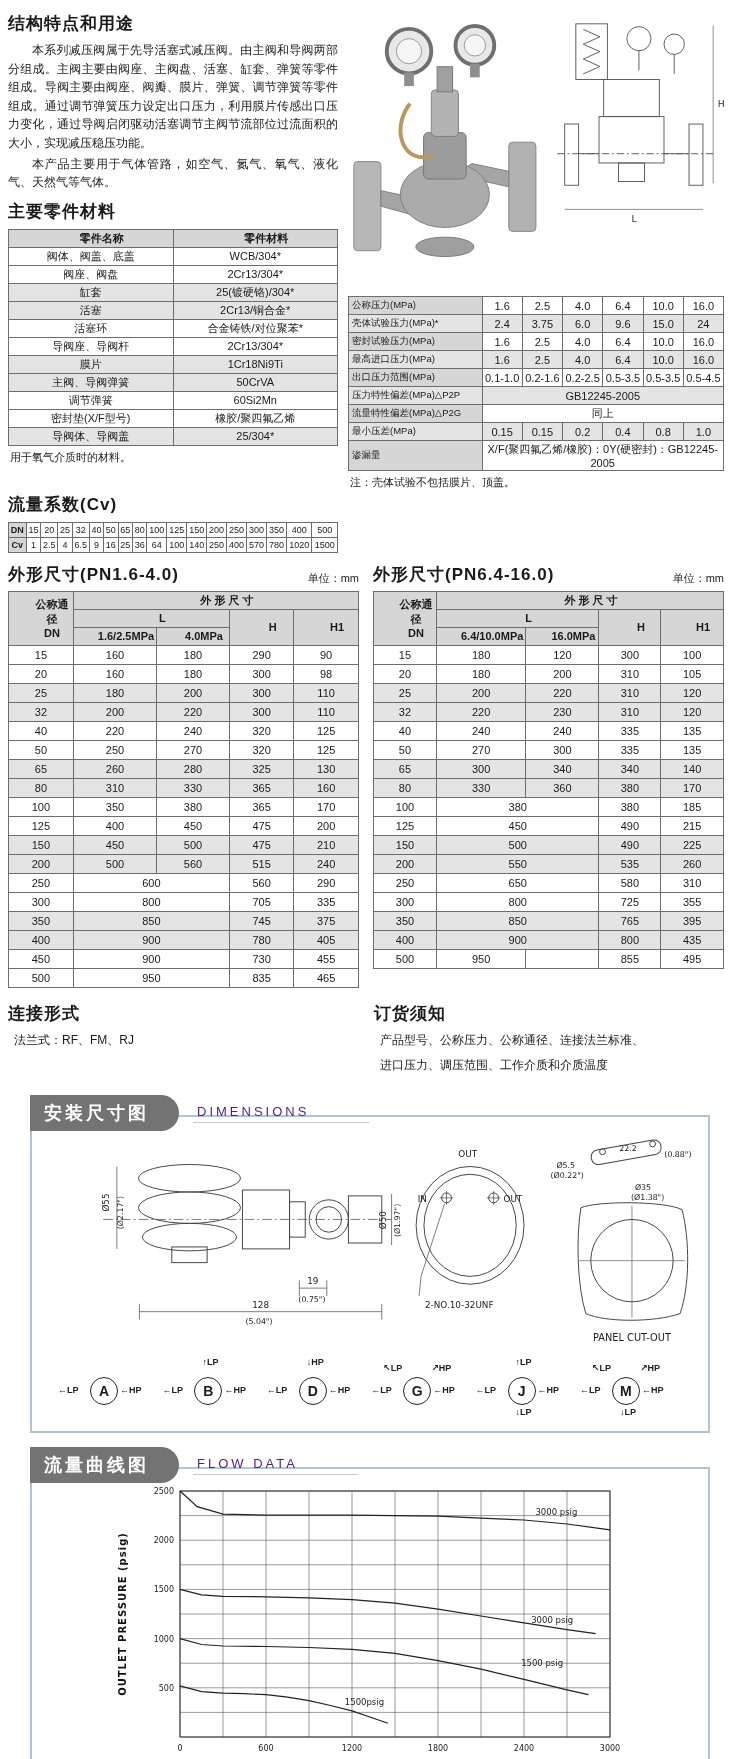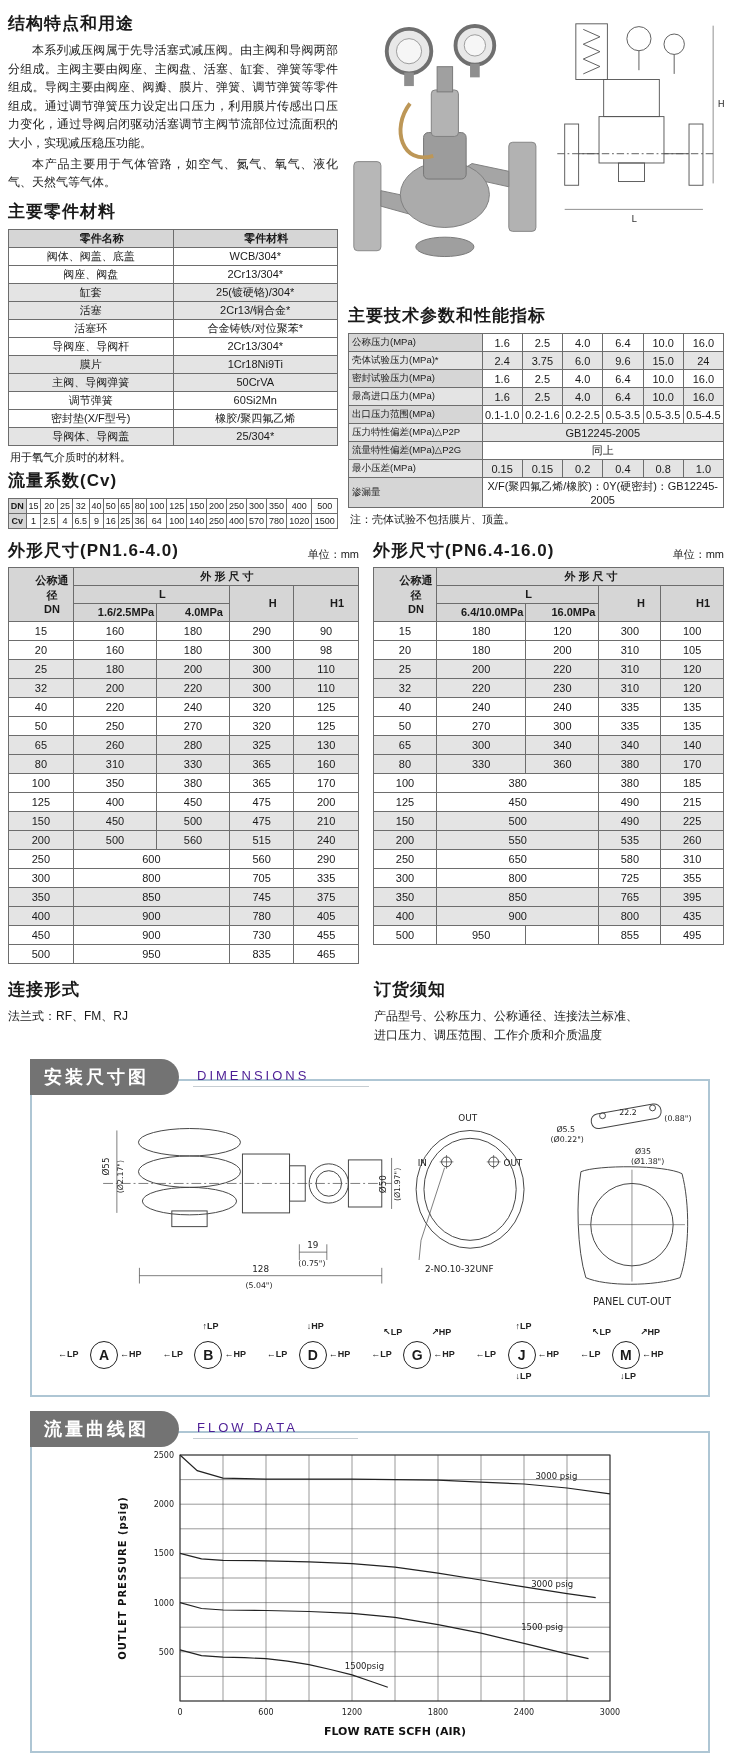--- a/index.html
+++ b/index.html
@@ -27,21 +27,21 @@
   .dims-row{display:flex;gap:14px;margin-top:4px;}
   .dims-col{flex:1;min-width:0;}
   .dims-head{display:flex;justify-content:space-between;align-items:flex-end;margin:6px 0 5px 0;}
   .dims-head .unit{font-size:11px;}
   .dims th{font-size:11px;}
   .dims .dn{white-space:pre-line;}
   .dims td{height:16px;}
   
   .two-note{display:flex;gap:16px;margin-top:6px;}
   .two-note>div{flex:1;}
-  .two-note .line{font-size:12px;line-height:1.6;margin:0;}
+  .two-note .line{font-size:12px;line-height:1.6;margin:6px;}
   
   .banner-sec{margin:14px 14px 0 22px;position:relative;}
   .banner-wrap{position:relative;z-index:2;display:flex;align-items:center;}
   .banner{background:#737373;color:#fff;font-size:18px;font-weight:bold;letter-spacing:3px;padding:6px 30px 6px 14px;border-radius:0 24px 24px 0;}
   .banner-en{color:#4c1d95;font-size:13px;letter-spacing:3px;margin-left:14px;border-bottom:1px solid #c6cdd2;padding:0 60px 3px 4px;}
   .banner-box{border:2px solid #aec6d4;margin-top:-16px;padding:22px 6px 6px 6px;background:#fff;}
   svg text{font-family:"DejaVu Sans",sans-serif;}
   .ports{display:flex;justify-content:space-between;padding:4px 28px 2px 18px;}
   .port{position:relative;width:96px;height:68px;}
   .port .circ{position:absolute;left:34px;top:22px;width:26px;height:26px;border:1.5px solid #222;border-radius:50%;text-align:center;line-height:26px;font-weight:bold;font-size:14px;}
@@ -117,21 +117,21 @@
               <td>橡胶/聚四氟乙烯</td>
             </tr>
             <tr class="shade">
               <td>导阀体、导阀盖</td>
               <td>25/304*</td>
             </tr>
           </tbody>
       </table>
       <p class="note">用于氧气介质时的材料。</p>
 
-      <div class="sec-title" style="margin-top:4px">流量系数(Cv)</div>
+      <div class="sec-title" style="margin-top:28px">流量系数(Cv)</div>
       <table class="cv">
         <tbody>
             <tr>
               <td class="lbl">DN</td>
               <td>15</td>
               <td>20</td>
               <td>25</td>
               <td>32</td>
               <td>40</td>
               <td>50</td>
@@ -207,21 +207,20 @@
             <rect x="76" y="160" width="28" height="20"></rect>
             <line x1="10" y1="150" x2="180" y2="150" stroke-dasharray="8,3,2,3"></line>
             <line x1="178" y1="12" x2="178" y2="182" stroke-width="0.7"></line>
             <line x1="18" y1="210" x2="167" y2="210" stroke-width="0.7"></line>
           </g>
           <text x="183" y="100" font-size="10" fill="#333">H</text>
           <text x="90" y="224" font-size="10" fill="#333">L</text>
         </svg>
       </div>
 
-      <div class="sec-title">主要技术参数和性能指标</div>
       <table class="tech">
         <tbody>
             <tr>
               <td class="lbl">公称压力(MPa)</td>
               <td>1.6</td>
               <td>2.5</td>
               <td>4.0</td>
               <td>6.4</td>
               <td>10.0</td>
               <td>16.0</td>

